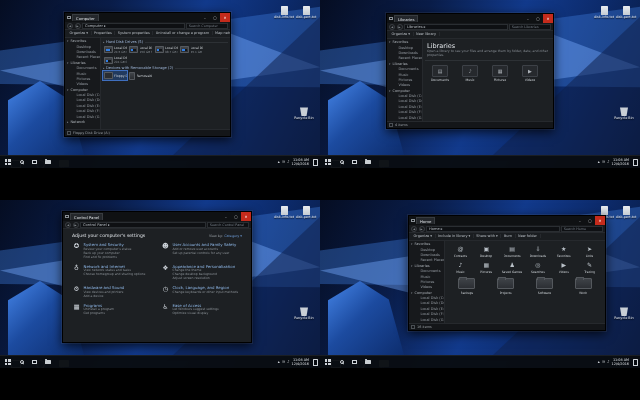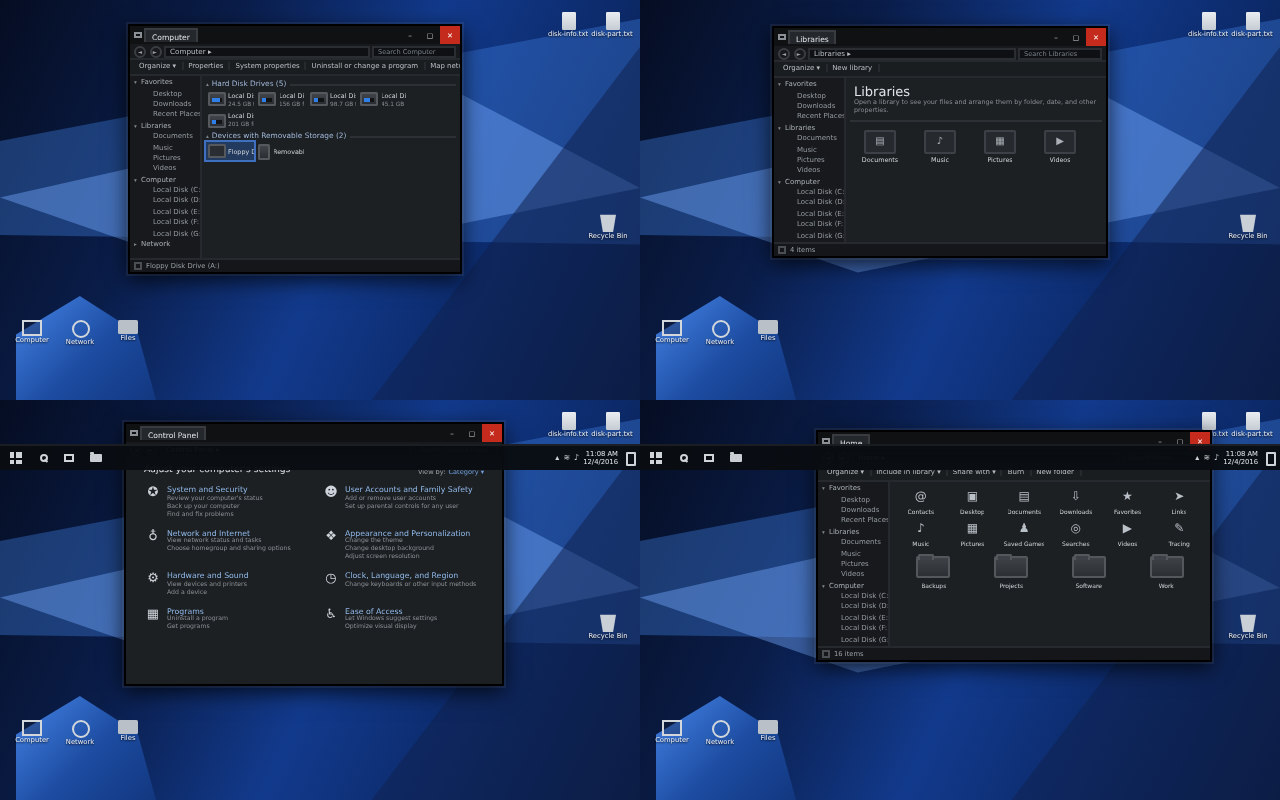--- a/index.html
+++ b/index.html
@@ -1,19 +1,19 @@
 <!DOCTYPE html>
 <html><head>
 <meta charset="utf-8">
 <style>
   *{box-sizing:border-box;margin:0;padding:0;}
   html,body{width:640px;height:400px;overflow:hidden;background:#000;}
   body{font-family:"DejaVu Sans",sans-serif;-webkit-font-smoothing:antialiased;}
   .grid{display:grid;grid-template-columns:320px 320px;grid-template-rows:200px 200px;width:640px;height:400px;}
-  .desktop{position:relative;width:320px;height:235px;overflow:hidden;background:#0a1838;box-shadow:inset 0 0 0 0.5px rgba(0,0,0,.5);}
+  .desktop{position:relative;width:320px;height:168px;overflow:hidden;background:#0a1838;box-shadow:inset 0 0 0 0.5px rgba(0,0,0,.5);}
 
   
   .wp{position:absolute;inset:0;background:linear-gradient(115deg,#050d22 0%,#0a1d49 28%,#123a8c 52%,#0c2a6a 72%,#071430 100%);}
   .wp-t1{position:absolute;inset:0;background:rgba(64,126,224,.38);clip-path:polygon(0 30%,100% 4%,100% 52%,0 50%);}
   .wp-t2{position:absolute;inset:0;background:rgba(120,172,255,.42);clip-path:polygon(0 42%,72% 20%,100% 40%,34% 58%);}
   .wp-t3{position:absolute;inset:0;background:rgba(16,34,80,.55);clip-path:polygon(100% 10%,100% 92%,52% 96%);}
   .wp-house{position:absolute;left:8px;bottom:13px;width:76px;height:74px;background:linear-gradient(135deg,#4585e8 0%,#1c4ba0 45%,#0d2d6e 100%);clip-path:polygon(42% 0,80% 25%,100% 100%,0 100%,0 26%);}
 
   
   .dicons{position:absolute;inset:0;z-index:2;}

